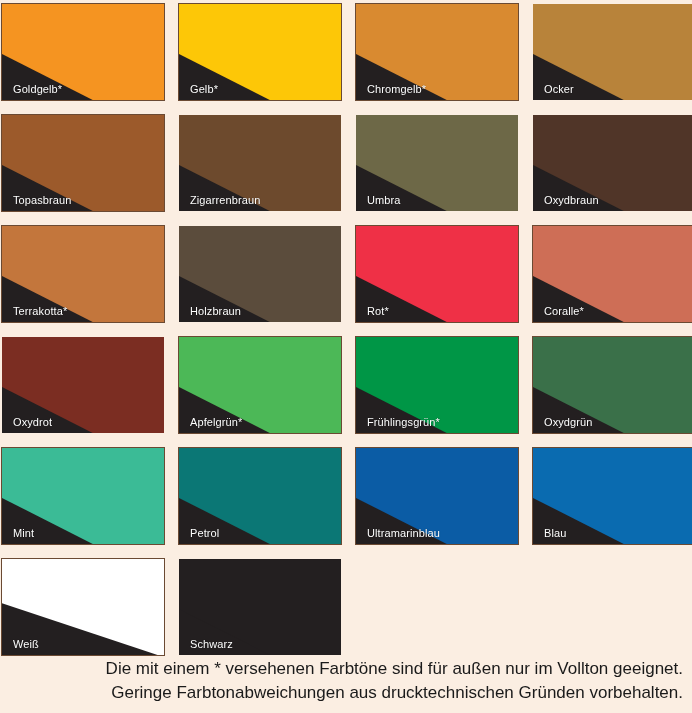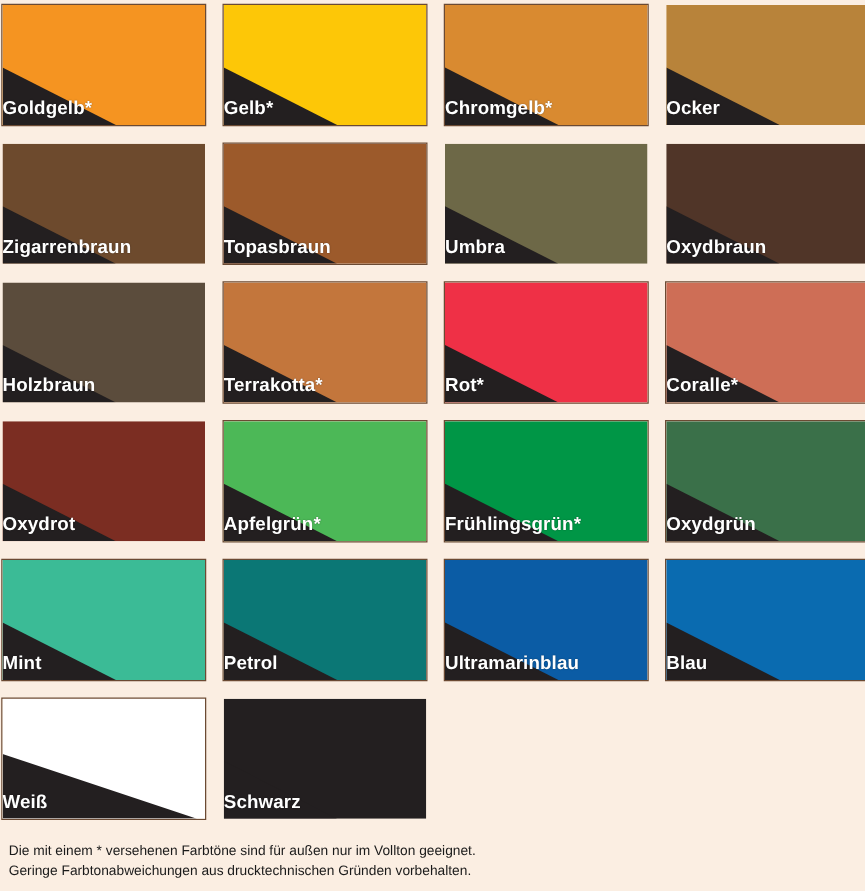--- a/index.html
+++ b/index.html
@@ -64,40 +64,41 @@
     background: #231f20;
     clip-path: polygon(0 52%, 0 100%, 56% 100%);
   }
 
   .swatch.big-wedge .swatch-wedge {
     clip-path: polygon(0 46%, 0 100%, 96% 100%);
   }
 
   .swatch-label {
     position: absolute;
-    left: 0;
+    left: 11px;
     bottom: 5px;
     color: #ffffff;
-    font-size: 15px;
-    font-weight: bold;
+    font-size: 11px;
+    font-weight: normal;
     letter-spacing: 0.1px;
     line-height: 1.1;
     white-space: nowrap;
     z-index: 2;
     text-shadow: 0 0 1px rgba(0,0,0,0.55);
   }
 
   #footer-note {
     position: absolute;
     left: 7px;
     bottom: 7px;
     width: 676px;
     color: #1a1a1a;
-    font-size: 11px;
+    font-size: 17px;
     line-height: 1.45;
+    text-align: right;
   }
   #footer-note .note-line {
     display: block;
     white-space: nowrap;
   }
 </style>
 </head>
 <body>
 
 <div id="chart-root">
@@ -116,49 +117,49 @@
       <div class="swatch">
         <div class="swatch-fill" style="background: rgb(217, 138, 48);"></div>
         <div class="swatch-wedge"></div>
         <span class="swatch-label">Chromgelb*</span>
       </div>
       <div class="swatch no-border">
         <div class="swatch-fill" style="background: rgb(184, 131, 58);"></div>
         <div class="swatch-wedge"></div>
         <span class="swatch-label">Ocker</span>
       </div>
+      <div class="swatch">
+        <div class="swatch-fill" style="background: rgb(156, 90, 43);"></div>
+        <div class="swatch-wedge"></div>
+        <span class="swatch-label">Topasbraun</span>
+      </div>
       <div class="swatch no-border">
         <div class="swatch-fill" style="background: rgb(109, 74, 45);"></div>
         <div class="swatch-wedge"></div>
         <span class="swatch-label">Zigarrenbraun</span>
       </div>
-      <div class="swatch">
-        <div class="swatch-fill" style="background: rgb(156, 90, 43);"></div>
-        <div class="swatch-wedge"></div>
-        <span class="swatch-label">Topasbraun</span>
-      </div>
       <div class="swatch no-border">
         <div class="swatch-fill" style="background: rgb(109, 104, 71);"></div>
         <div class="swatch-wedge"></div>
         <span class="swatch-label">Umbra</span>
       </div>
       <div class="swatch no-border">
         <div class="swatch-fill" style="background: rgb(80, 53, 40);"></div>
         <div class="swatch-wedge"></div>
         <span class="swatch-label">Oxydbraun</span>
       </div>
+      <div class="swatch">
+        <div class="swatch-fill" style="background: rgb(195, 118, 60);"></div>
+        <div class="swatch-wedge"></div>
+        <span class="swatch-label">Terrakotta*</span>
+      </div>
       <div class="swatch no-border">
         <div class="swatch-fill" style="background: rgb(91, 76, 60);"></div>
         <div class="swatch-wedge"></div>
         <span class="swatch-label">Holzbraun</span>
-      </div>
-      <div class="swatch">
-        <div class="swatch-fill" style="background: rgb(195, 118, 60);"></div>
-        <div class="swatch-wedge"></div>
-        <span class="swatch-label">Terrakotta*</span>
       </div>
       <div class="swatch">
         <div class="swatch-fill" style="background: rgb(239, 48, 70);"></div>
         <div class="swatch-wedge"></div>
         <span class="swatch-label">Rot*</span>
       </div>
       <div class="swatch">
         <div class="swatch-fill" style="background: rgb(206, 110, 86);"></div>
         <div class="swatch-wedge"></div>
         <span class="swatch-label">Coralle*</span>

